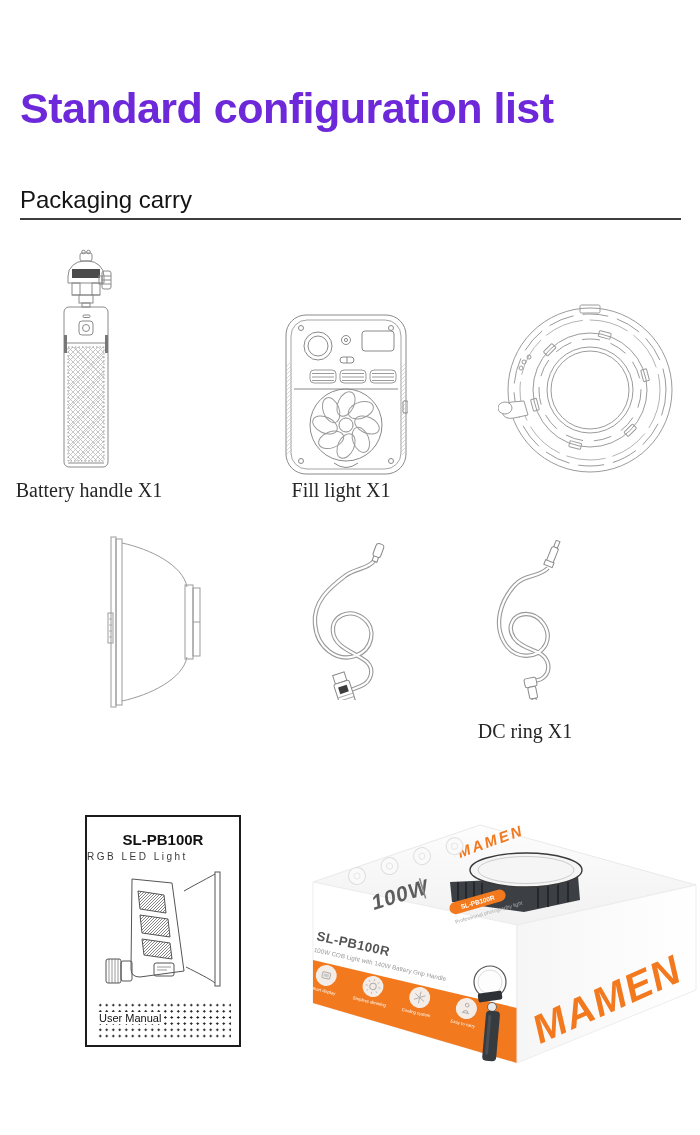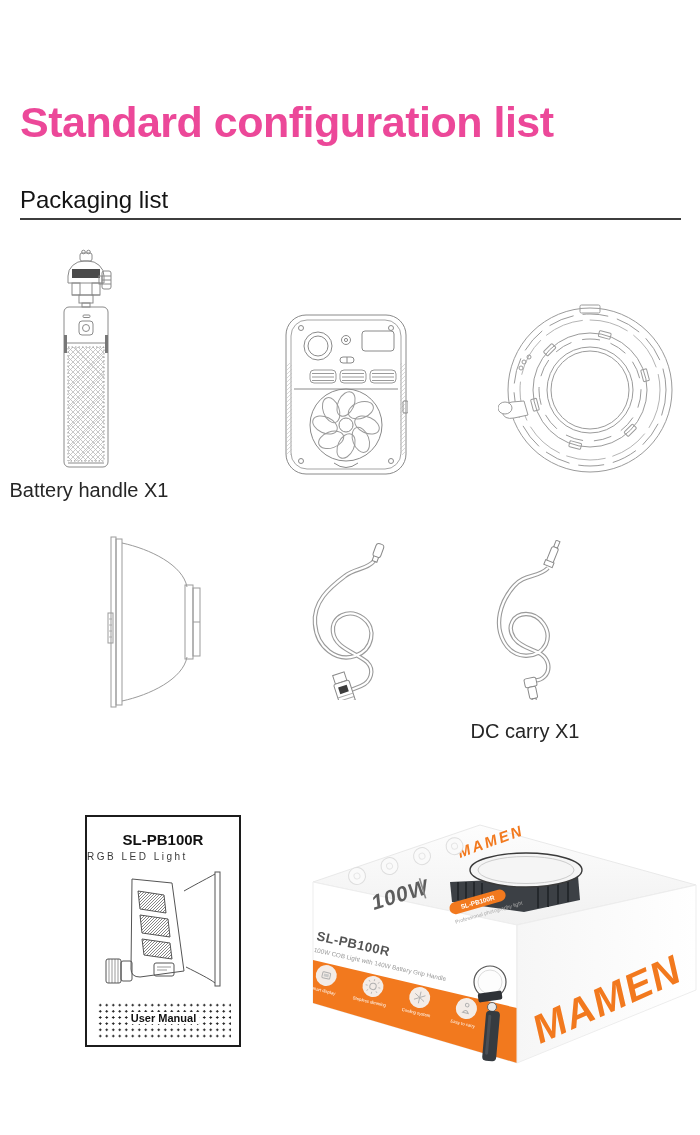--- a/index.html
+++ b/index.html
@@ -1,42 +1,42 @@
 <!DOCTYPE html>
 <html><head>
 <meta charset="utf-8">
 <style>
   html,body{margin:0;padding:0;background:#fff;}
   .page{position:relative;width:700px;height:1135px;background:#fff;overflow:hidden;
         font-family:"Liberation Sans",sans-serif;color:#1a1a1a;}
   .abs{position:absolute;}
-  .title{left:20px;top:98px;font-size:43px;font-weight:700;letter-spacing:-0.5px;color:#ec4899;}
+  .title{left:20px;top:84px;font-size:43px;font-weight:700;letter-spacing:-0.5px;color:#6d28d9;}
   .section{left:20px;top:186px;font-size:24px;font-weight:500;color:#141414;}
   .rule{left:20px;top:218px;width:661px;border-top:2px solid #3d3d3d;height:0;}
-  .lbl{font-size:20px;color:#262626;text-align:center;width:170px;}
+  .lbl{font-size:20px;color:#262626;text-align:center;width:170px;font-family:Liberation Serif, serif;}
   .row1{top:479px;} .row2{top:720px;}
   svg{display:block;}
   .manual-card{left:85px;top:815px;width:152px;height:228px;border:2px solid #1c1c1c;background:#fff;}
   .m-model{position:absolute;left:0;top:14px;width:100%;text-align:center;font-size:15px;font-weight:700;color:#111;}
   .m-sub{position:absolute;left:0;top:34px;width:100%;text-align:left;font-size:10px;letter-spacing:2.5px;color:#3a3a3a;}
   .m-draw{position:absolute;left:11px;top:52px;}
   .dots{position:absolute;left:9px;top:184px;width:135px;height:38px;
         background-image:radial-gradient(circle,#1c1c1c 1.1px,transparent 1.25px);
         background-size:6.5px 6.2px;background-position:1px 1px;}
-  .m-label{position:absolute;left:0;top:11px;width:100%;text-align:center;font-size:11px;font-weight:700;color:#111;}
+  .m-label{position:absolute;left:0;top:11px;width:100%;text-align:left;font-size:11px;font-weight:400;color:#111;}
   .m-label span{background:#fff;padding:0 3px;}
   .box-wrap{left:308px;top:818px;}
 </style>
 </head>
 <body>
 
 <div class="page">
 
   <div class="abs title">Standard configuration list</div>
-  <div class="abs section">Packaging list</div>
+  <div class="abs section">Packaging carry</div>
   <div class="abs rule"></div>
 
   <svg class="abs" style="left:58px;top:247px" width="60" height="225" viewBox="0 0 60 225">
     <defs>
       <pattern id="hatchA" width="5" height="5" patternUnits="userSpaceOnUse">
         <path d="M0,5 L5,0 M0,0 L5,5" stroke="#b3b3b3" stroke-width="0.7"></path>
       </pattern>
     </defs>
     <g fill="none" stroke="#8a8a8a" stroke-width="1">
       <rect x="22" y="6" width="12" height="8" rx="2"></rect>
@@ -161,20 +161,21 @@
       </g>
       <path d="M14,98 q-12,2 -10,10 q2,8 12,6 l14,-3 -4,-14 z" fill="#fff"></path>
       <ellipse cx="7" cy="104" rx="7" ry="6" fill="#fff"></ellipse>
       <circle cx="26" cy="58" r="2"></circle>
         <circle cx="31" cy="53" r="2"></circle>
         <circle cx="23" cy="64" r="2"></circle>
     </g>
   </svg>
 
   <div class="abs lbl row1" style="left:4px">Battery handle X1</div>
+  <div class="abs lbl row1" style="left:256px">Fill light X1</div>
 
   <svg class="abs" style="left:105px;top:535px" width="100" height="175" viewBox="0 0 100 175">
     <g fill="none" stroke="#9b9b9b" stroke-width="1">
       <rect x="6" y="2" width="5" height="170"></rect>
       <rect x="11" y="4" width="6" height="166"></rect>
       <rect x="3" y="78" width="5" height="30"></rect>
       <path d="M4,84 h3 M4,90 h3 M4,96 h3 M4,102 h3" stroke-width="0.7"></path>
       <path d="M17,8 C45,14 78,30 82,52"></path>
       <path d="M82,122 C78,144 45,160 17,166"></path>
       <rect x="80" y="50" width="8" height="74"></rect>
@@ -210,21 +211,21 @@
         <rect x="-4.5" y="-5" width="9" height="5"></rect>
       </g>
       <g transform="translate(58,140) rotate(-12)" stroke="#8a8a8a" stroke-width="1" fill="#fff">
         <rect x="-6" y="-2" width="12" height="9" rx="2"></rect>
         <rect x="-4" y="7" width="8" height="12" rx="2"></rect>
         <rect x="-2" y="19" width="4" height="6"></rect>
       </g>
     </g>
   </svg>
 
-  <div class="abs lbl row2" style="left:440px">DC carry X1</div>
+  <div class="abs lbl row2" style="left:440px">DC ring X1</div>
 
   <div class="abs manual-card">
     <div class="m-model">SL-PB100R</div>
     <div class="m-sub">RGB LED Light</div>
     <svg class="m-draw" width="130" height="126" viewBox="0 0 130 126">
       <defs>
         <pattern id="hatchC" width="3" height="3" patternUnits="userSpaceOnUse">
           <path d="M0,3 L3,0" stroke="#666" stroke-width="0.8"></path>
         </pattern>
       </defs>

